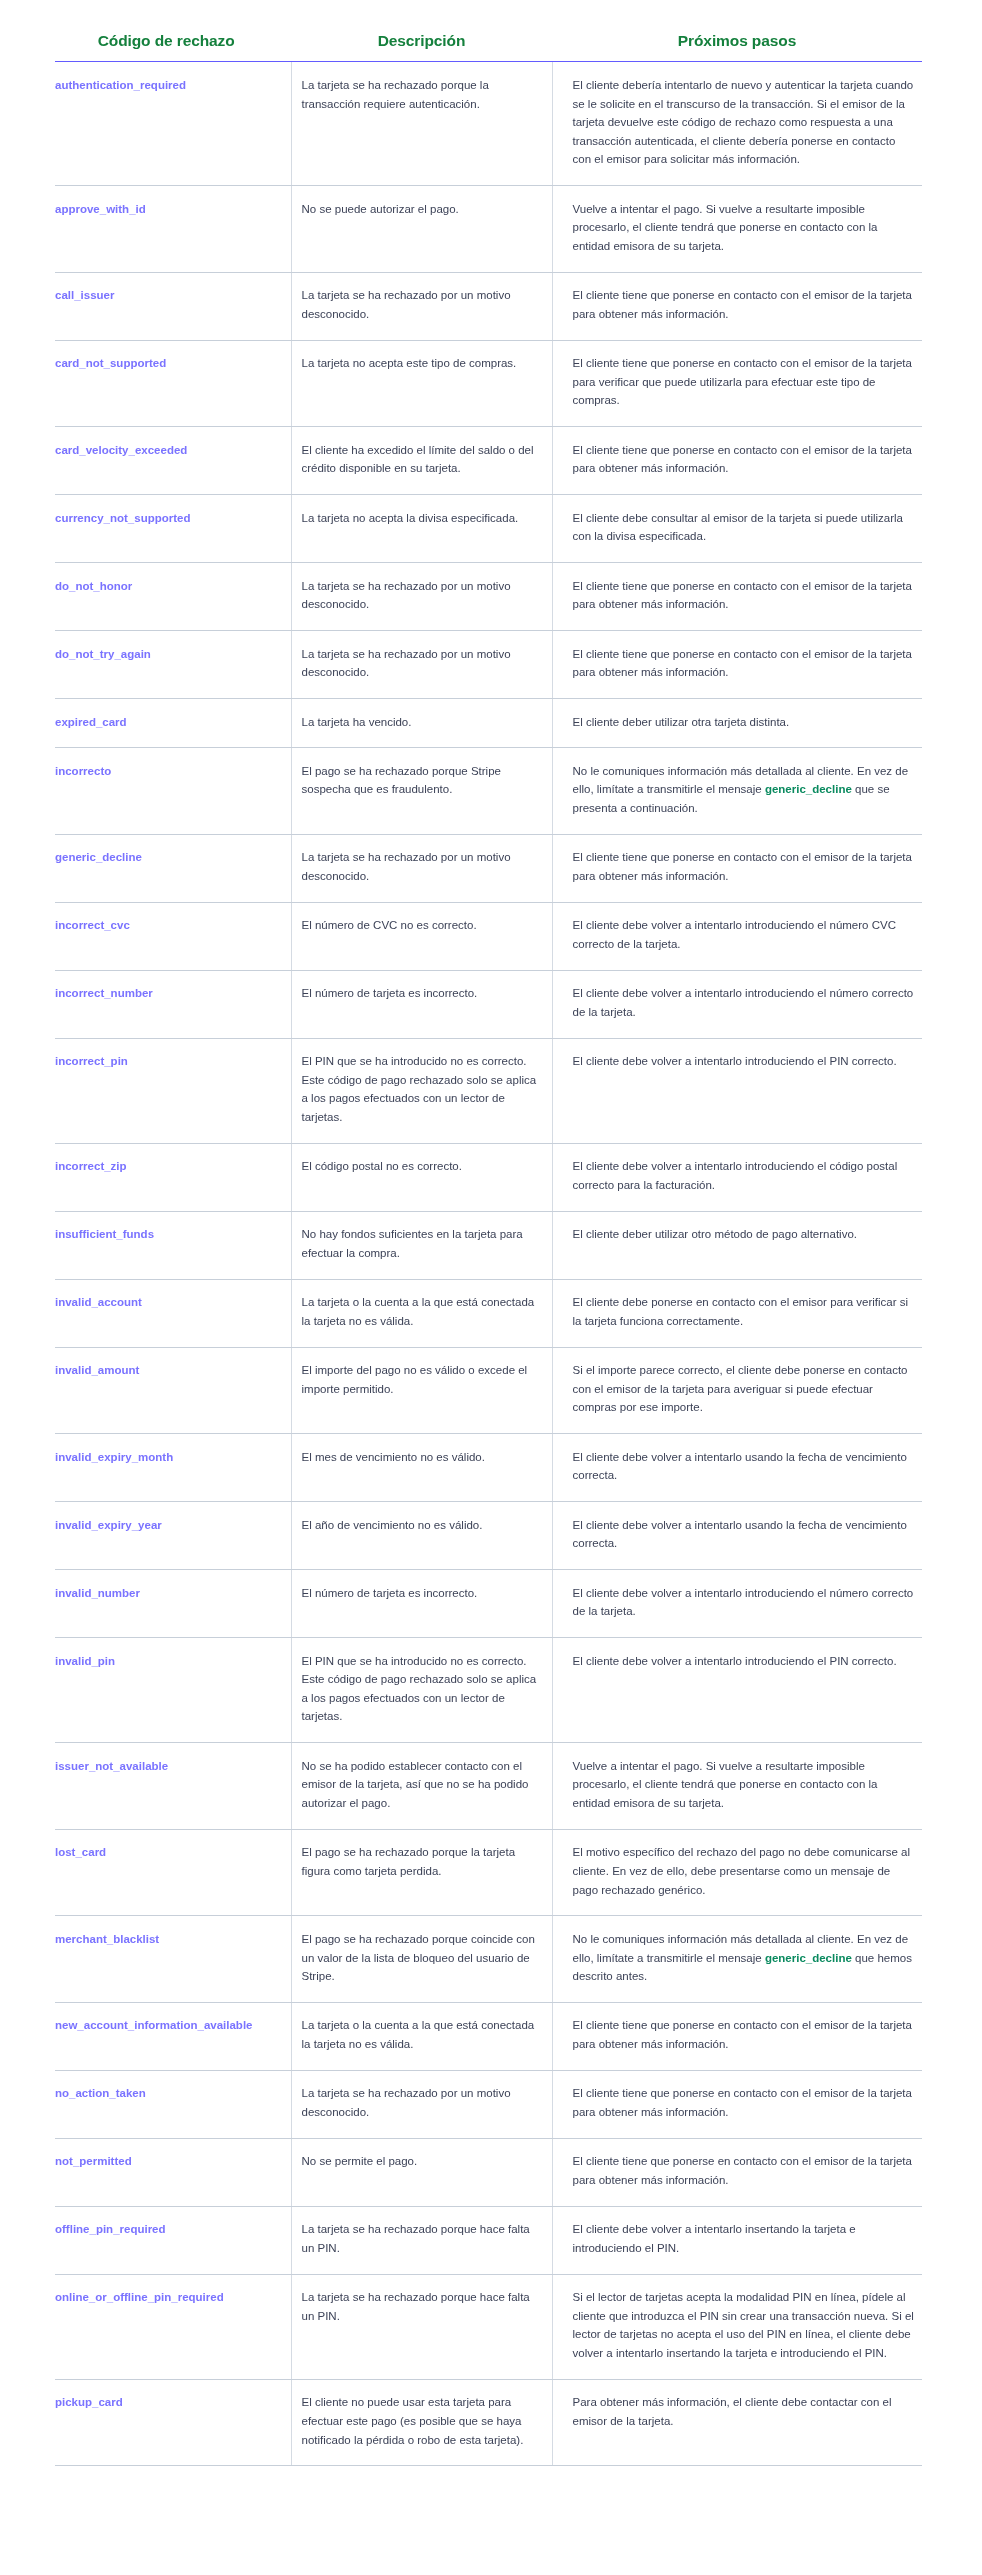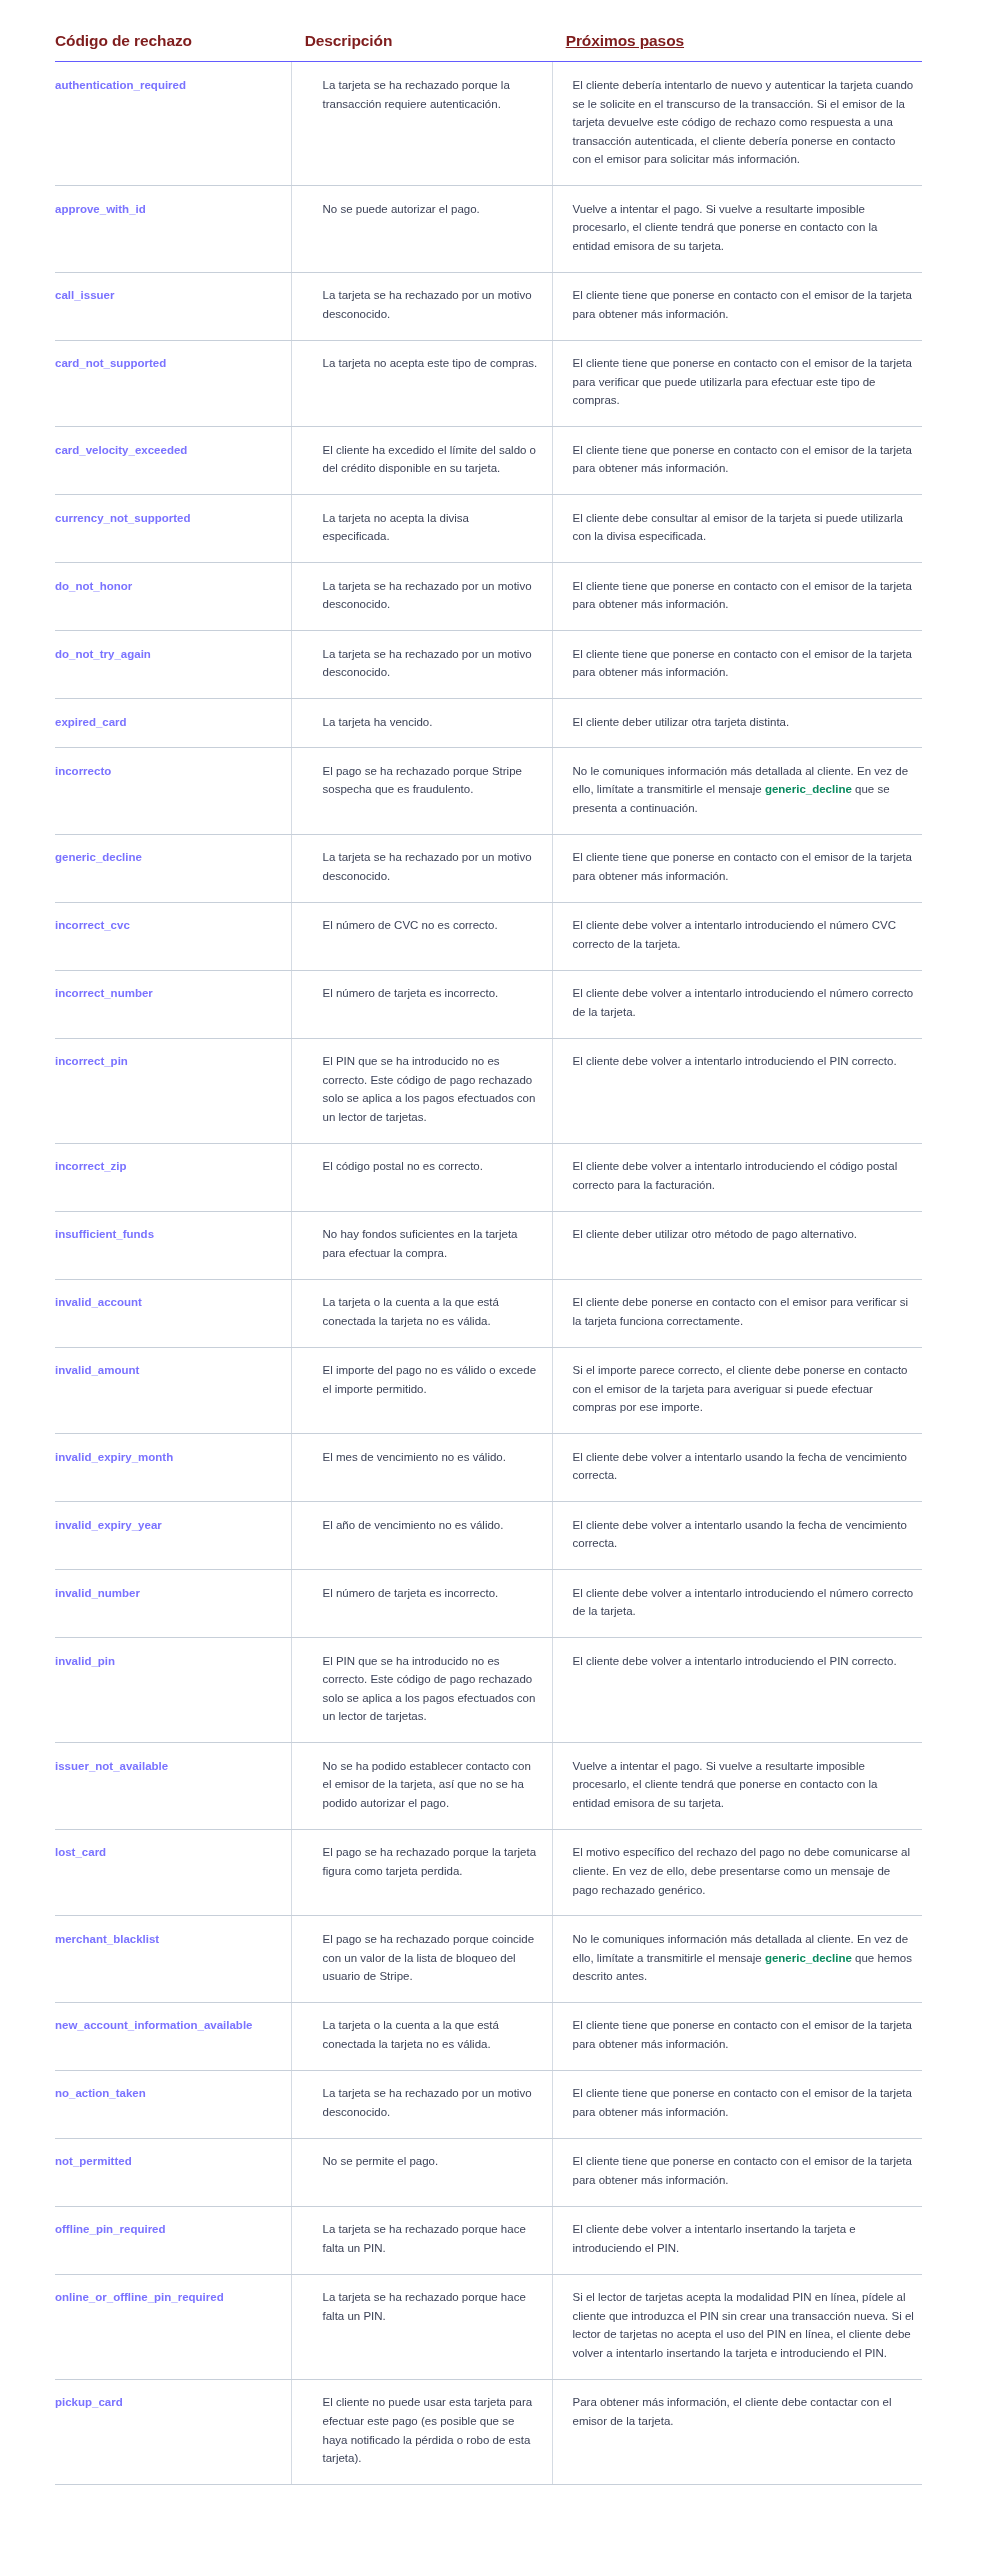--- a/index.html
+++ b/index.html
@@ -22,51 +22,51 @@
   table.decline-table {
     width: 100%;
     border-collapse: collapse;
     table-layout: fixed;
   }
   table.decline-table col.col-code   { width: 236px; }
   table.decline-table col.col-desc   { width: 261px; }
   table.decline-table col.col-steps  { width: auto; }
 
   thead th {
-    text-align: left;
+    text-align: center;
     font-size: 15.5px;
     font-weight: 700;
-    color: #7f1d1d;
+    color: #15803d;
     letter-spacing: -0.1px;
     padding: 0 13.7px 11.2px 0;
     vertical-align: bottom;
     border-bottom: 1.6px solid #635bff;
   }
   thead th.th-desc  { padding-left: 13.7px; }
-  thead th.th-steps { padding-left: 13.7px; text-decoration: underline; }
+  thead th.th-steps { padding-left: 13.7px; }
 
   tbody td {
     vertical-align: top;
     font-size: 11.5px;
     line-height: 1.62;
     padding: 13.7px 15px 16px 0;
     border-bottom: 1.2px solid #c7cfd9;
     color: #3c4257;
   }
   tbody tr:last-child td {
     border-bottom: 1.2px solid #c7cfd9;
   }
   tbody td.cell-code {
     color: #7a73ff;
     font-weight: 600;
     padding-right: 12.4px;
     border-right: 0.9px solid #d5dbe3;
   }
   tbody td.cell-desc {
-    padding-left: 31px;
+    padding-left: 10px;
     padding-right: 13.7px;
     border-right: 0.9px solid #d5dbe3;
   }
   tbody td.cell-steps {
     padding-left: 20px;
     padding-right: 6.2px;
   }
   .code-link {
     color: #7a73ff;
     font-weight: 600;

